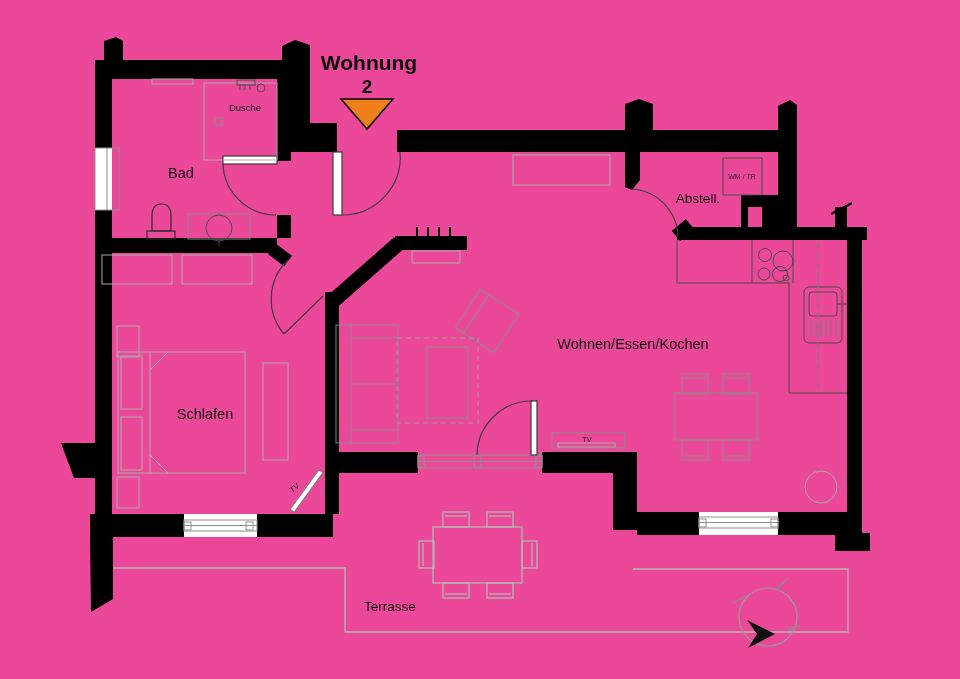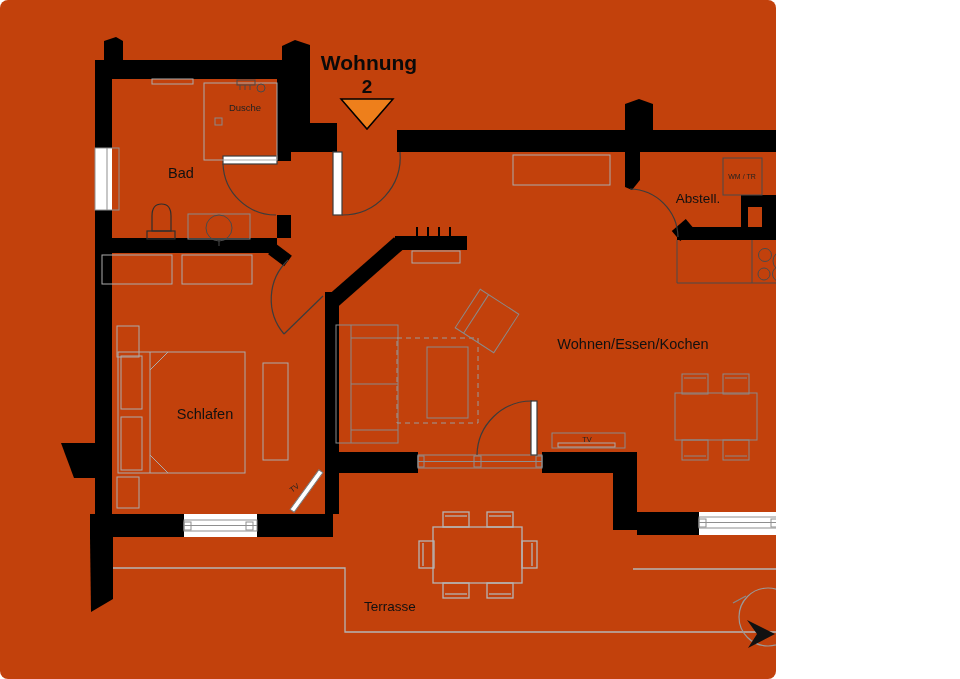--- a/index.html
+++ b/index.html
@@ -1,17 +1,17 @@
 <!DOCTYPE html>
 <html><head>
 <meta charset="utf-8">
 <style>
   html,body{margin:0;padding:0;background:#fff;}
   body{font-family:"Liberation Sans", sans-serif;}
-  .plan-wrap{width:776px;height:679px;position:relative;background:#c2410c;overflow:hidden;border-radius:8px;}
+  .plan-wrap{width:960px;height:679px;position:relative;background:#ec4899;overflow:hidden;}
   svg{display:block;}
   .wall{fill:#000;stroke:none;}
   .wline{stroke:#000;fill:none;}
   .door{stroke:#3c3c3c;stroke-width:1.2;fill:none;}
   .doorleaf{stroke:#3c3c3c;stroke-width:1.2;fill:#fff;}
   .win{stroke:#8f8f8f;stroke-width:1;fill:none;}
   .winfill{fill:#fff;stroke:none;}
   .f-light{stroke:#ababab;stroke-width:1;fill:none;}
   .f-mid{stroke:#8a8a8a;stroke-width:1;fill:none;}
   .f-dark{stroke:#4a4a4a;stroke-width:1;fill:none;}

